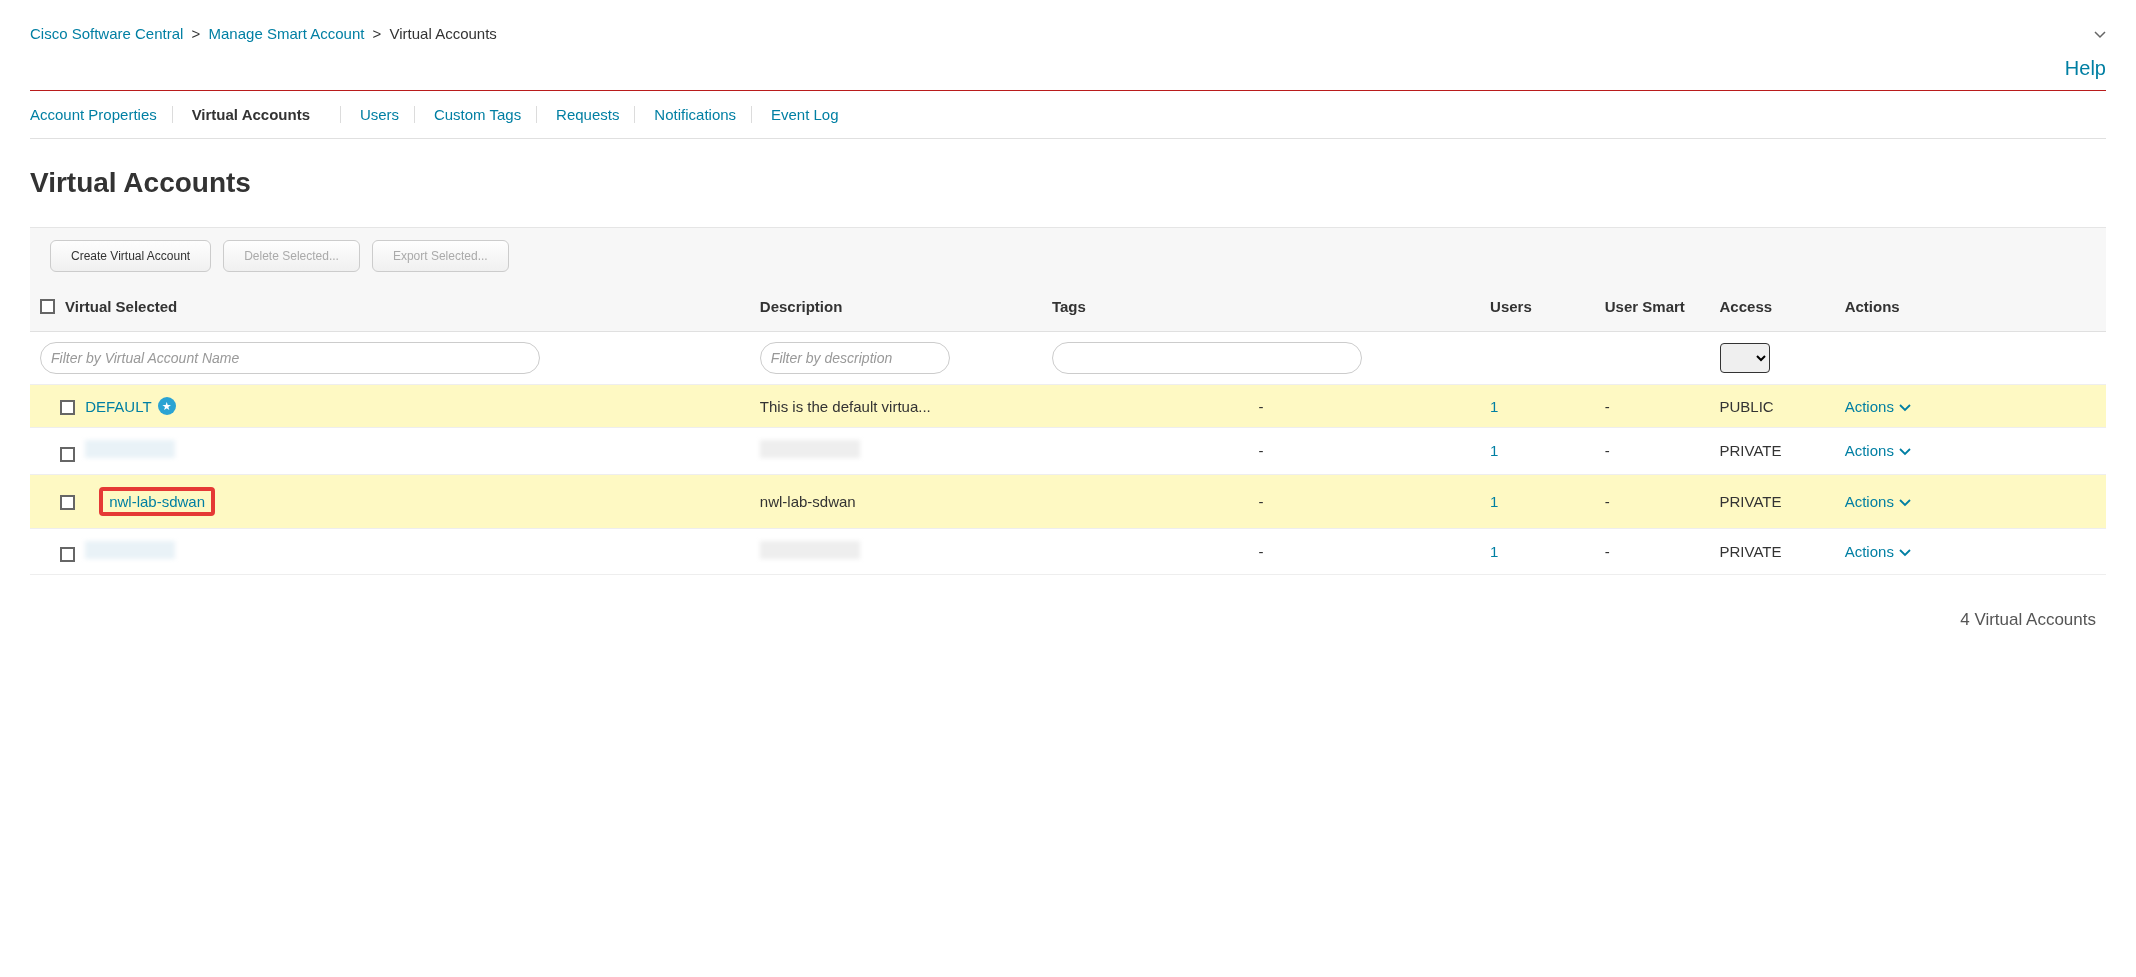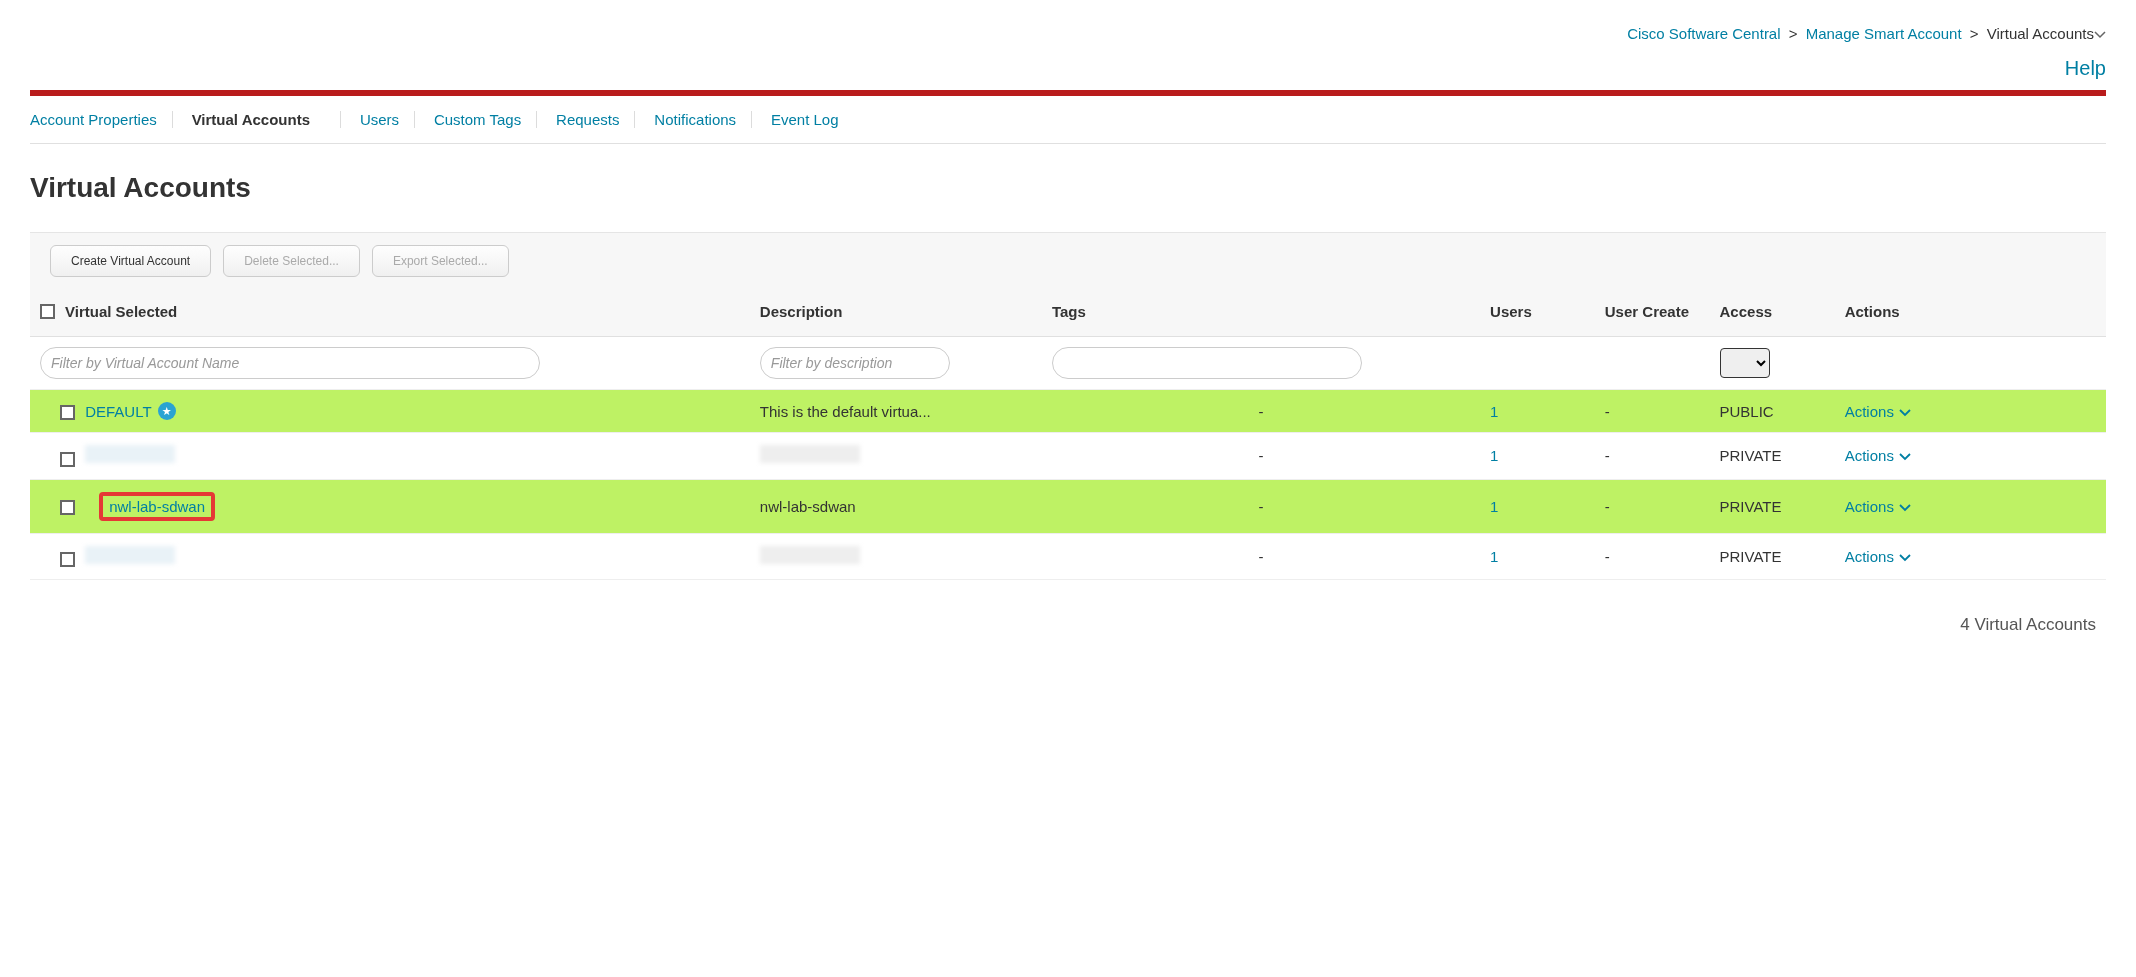--- a/index.html
+++ b/index.html
@@ -1,46 +1,46 @@
 <!DOCTYPE html>
 <html><head>
 <meta charset="utf-8">
 <style>
   * { box-sizing: border-box; margin: 0; padding: 0; }
   body { font-family: Arial, Helvetica, sans-serif; font-size: 14px; color: #333; background: #fff; }
   .container { padding: 10px 30px; }
-  .topbar { display: flex; justify-content: flex-end; align-items: center; padding: 15px 0 10px 0; }
+  .topbar { display: flex; justify-content: space-between; align-items: center; padding: 15px 0 10px 0; }
   .breadcrumb { font-size: 15px; }
   .breadcrumb a { color: #007fa3; text-decoration: none; }
   .breadcrumb .sep { color: #333; margin: 0 4px; }
   .breadcrumb .current { color: #333; }
   .chevron-down-sm { font-size: 14px; color: #555; }
   .help-row { text-align: right; padding: 5px 0 10px 0; }
   .help-row a { color: #007fa3; text-decoration: none; font-size: 20px; }
-  .tabbar { border-top: 6px solid #b91c1c; border-bottom: 1px solid #e0e0e0; padding: 15px 0; }
+  .tabbar { border-top: 1px solid #b91c1c; border-bottom: 1px solid #e0e0e0; padding: 15px 0; }
   .tabbar span { display: inline-block; padding: 0 15px; border-right: 1px solid #dcdcdc; }
   .tabbar span:first-child { padding-left: 0; }
   .tabbar span:last-child { border-right: none; }
   .tabbar a { color: #007fa3; text-decoration: none; font-size: 15px; }
   .tabbar .active { color: #333; font-weight: 700; font-size: 15px; }
   h1 { font-size: 28px; font-weight: 700; padding: 28px 0; color: #333; }
   .toolbar { background: #f7f7f7; padding: 12px 20px; display: flex; gap: 12px; border-top: 1px solid #e5e5e5; }
   button.btn { background: linear-gradient(#fefefe,#f0f0f0); border: 1px solid #ccc; border-radius: 6px; padding: 8px 20px; font-size: 12px; color: #333; cursor: pointer; }
   button.btn.disabled { color: #aaa; cursor: default; }
   table { width: 100%; border-collapse: collapse; }
   thead th { text-align: left; font-weight: 600; font-size: 15px; color: #333; background: #f7f7f7; padding: 14px 10px; border-bottom: 1px solid #e0e0e0; vertical-align: top; }
   thead th:first-child { width: 34.5%; }
   thead th.col-desc { width: 14%; }
   thead th.col-tags { width: 21%; }
   thead th.col-users { width: 5.5%; }
   thead th.col-groups { width: 5.5%; }
   thead th.col-access { width: 6%; }
   thead th.col-actions { width: 13%; }
   tbody tr { border-bottom: 1px solid #eee; }
-  tbody tr.alt { background: #bef264; }
+  tbody tr.alt { background: #fef9c3; }
   tbody td { padding: 12px 10px; font-size: 15px; color: #333; vertical-align: middle; }
   .filter-row td { padding: 10px; }
   input.filter { width: 97%; max-width: 500px; border: 1px solid #ccc; border-radius: 16px; padding: 7px 10px; font-size: 14px; color: #333; }
   input.filter::placeholder { font-style: italic; color: #999; }
   select.access-filter { border: 1px solid #333; border-radius: 4px; padding: 5px 20px 5px 8px; font-size: 14px; }
   .chk { width: 15px; height: 15px; border: 2px solid #666; display: inline-block; vertical-align: middle; background: #fff; }
   .acct-name { display: inline-flex; align-items: center; gap: 6px; margin-left: 26px; }
   .acct-name a { color: #007fa3; text-decoration: none; }
   .star-badge { display: inline-flex; align-items: center; justify-content: center; width: 18px; height: 18px; background: #2AA3D3; color: #fff; border-radius: 50%; font-size: 11px; }
   .redacted { display: inline-block; width: 90px; height: 18px; background: #e9f2f7; filter: blur(2px); }
@@ -102,21 +102,21 @@
       <tr>
         <th>
           <span class="th-check">
             <span class="chk"></span>
             <span>Virtual Selected</span>
           </span>
         </th>
         <th class="col-desc">Description</th>
         <th class="col-tags">Tags</th>
         <th class="col-users">Users</th>
-        <th class="col-groups">User Create</th>
+        <th class="col-groups">User Smart</th>
         <th class="col-access">Access</th>
         <th class="col-actions">Actions</th>
       </tr>
     </thead>
     <tbody>
       <tr class="filter-row">
         <td><input class="filter" placeholder="Filter by Virtual Account Name" style=""></td>
         <td><input class="filter" style="max-width: 190px;" placeholder="Filter by description"></td>
         <td><input class="filter" style="max-width: 310px;"></td>
         <td></td>

